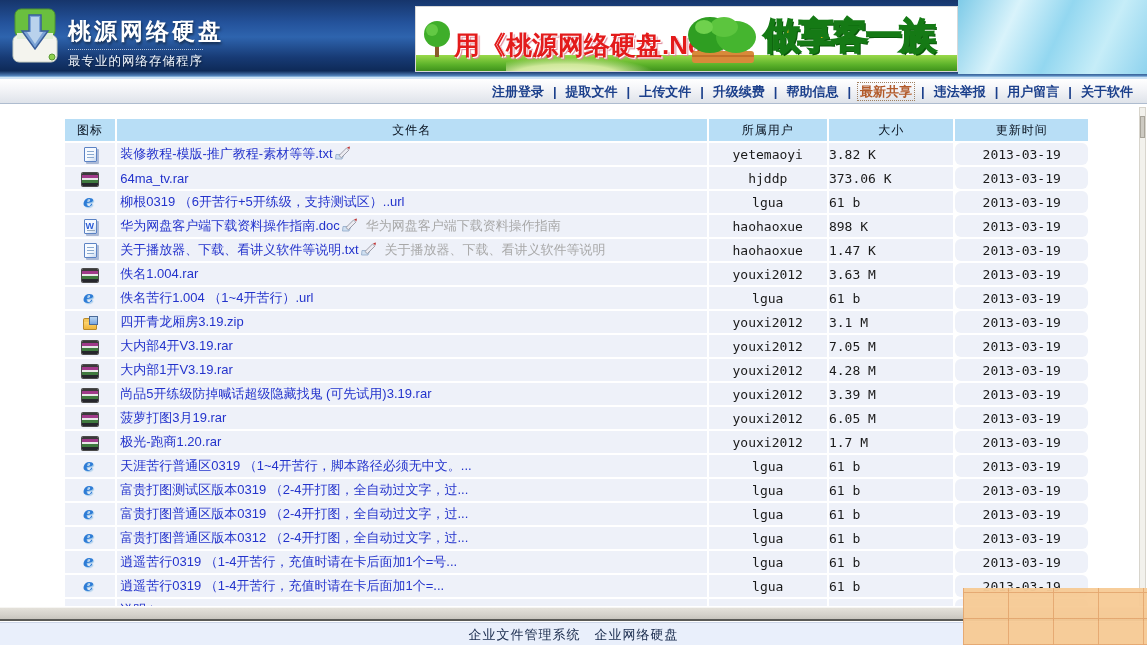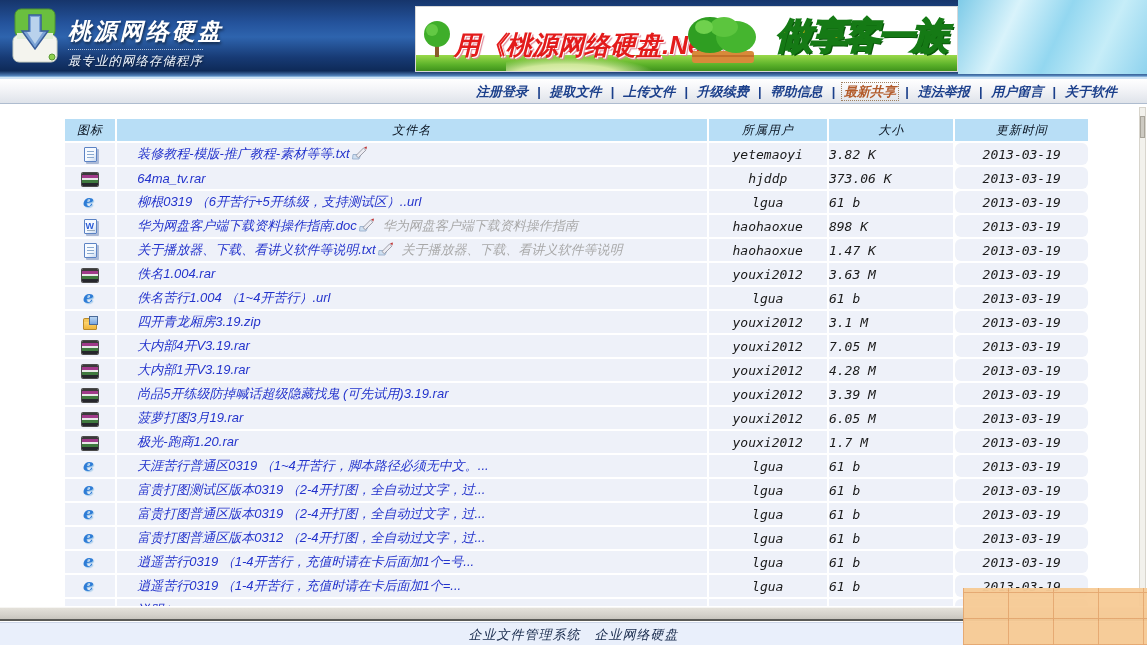--- a/index.html
+++ b/index.html
@@ -1,18 +1,18 @@
 <!DOCTYPE html>
 <html style="--link: #2333cc; --nav_text: #1b3f8b; --nav_active: #b25a2a; --table_header_bg: #b8def6; --row_bg: #eef1f9; --banner_red: #e31b1b; --banner_yellow: #f8b714; --overlay_orange: #f7cb96;"><head>
 <meta charset="utf-8">
 <style>
   * { margin:0; padding:0; box-sizing:border-box; }
   html,body { width:1147px; height:645px; overflow:hidden; background:#fff;
     font-family:"Liberation Sans","DejaVu Sans",sans-serif; }
-  #page { position:relative; width:1147px; height:645px; background:#fff;font-style:italic; }
+  #page { position:relative; width:1147px; height:645px; background:#fff; }
 
   
   #header { position:absolute; left:0; top:0; width:1147px; height:77px;
     background:linear-gradient(180deg,#16356b 0%,#24539c 30%,#2e64ae 48%,#173a74 75%,#0e2a58 92%,#4d7cb4 98%,#9cc6e8 100%); }
   #header-right { position:absolute; left:958px; top:0; width:189px; height:74px;
     background:linear-gradient(115deg,#7ecbe8 0%,#d9f3fb 28%,#93d7f0 52%,#c6edf8 75%,#8fd3ee 100%); }
   #logo { position:absolute; left:9px; top:7px; width:52px; height:58px; }
   #page-title { position:absolute; left:68px; top:16px; font-size:23px; font-weight:bold; color:#fff;
     letter-spacing:3px; text-shadow:1px 2px 3px rgba(0,0,0,.55); }
   #page-subtitle { position:absolute; left:68px; top:49px; font-size:12.5px; color:#f2f8ff;
@@ -21,43 +21,43 @@
 
   
   #banner { position:absolute; left:415px; top:6px; width:543px; height:66px; background:#fff;
     border:1px solid #d8d8d8; overflow:hidden; cursor:pointer; }
   .grass { position:absolute; left:0; bottom:0; width:100%; height:16px;
     background:linear-gradient(180deg,#9ad94a 0%,#5cb22a 60%,#3f921c 100%); }
   .grass-path { position:absolute; left:90px; bottom:0; width:150px; height:14px;
     background:radial-gradient(ellipse at 40% 120%, #e6f2c0 0%, #cfe89a 40%, transparent 70%); }
   .banner-red { position:absolute; left:38px; top:21px; font-size:26px; font-weight:bold; color:#e31b1b;
     text-shadow:1px 1px 0 #fff,2px 2px 1px #d89; letter-spacing:0px; white-space:nowrap; }
-  .banner-big { position:absolute; left:360px; top:5px; font-size:36px; font-weight:bold; color:#f8b714;
+  .banner-big { position:absolute; left:348px; top:5px; font-size:36px; font-weight:bold; color:#f8b714;
     -webkit-text-stroke:2px #157a15; text-shadow:2px 2px 0 #0a5a0a; letter-spacing:-2px; white-space:nowrap; }
   .tree-small { position:absolute; left:6px; bottom:10px; }
   .tree-cluster { position:absolute; left:268px; top:8px; }
 
   
   #navbar { position:absolute; left:0; top:77px; width:1147px; height:27px;
     background:linear-gradient(180deg,#ffffff 0%,#f4f5f8 40%,#dfe3ea 100%);
     border-top:2px solid #cfe4f6; border-bottom:1px solid #aebccf;
-    text-align:right; padding-right:28px; line-height:23px; white-space:nowrap; }
+    text-align:right; padding-right:12px; line-height:23px; white-space:nowrap; }
   .nav-item { color:var(--nav_text,#1b3f8b); font-size:13px; font-weight:bold; cursor:pointer; padding:1px 2px; }
   .nav-sep { color:#1b3f8b; font-size:13px; margin:0 7px; font-weight:bold; }
   .nav-item.active { color:var(--nav_active,#b25a2a); outline:1px dotted #a08060; }
 
   
   #table-clip { position:absolute; left:63px; top:117px; width:1029px; height:489px; overflow:hidden; background:#fff; }
   table { border-collapse:separate; border-spacing:2px; table-layout:fixed; width:1027px; }
   col.c0{width:50px} col.c1{width:587px} col.c2{width:118px} col.c3{width:124px} col.c4{width:132px}
   th { background:var(--table_header_bg,#b8def6); color:#08121f; font-size:12px; font-weight:normal;
     height:22px; text-align:center; letter-spacing:1px; }
   td { background:var(--row_bg,#eef1f9); height:22px; font-size:13px; overflow:hidden; white-space:nowrap; }
   td.c-icon { text-align:center; }
-  td.c-name { text-align:left; padding-left:20px; }
+  td.c-name { text-align:left; padding-left:3px; }
   td.c-user { text-align:center; font-family:"DejaVu Sans Mono",monospace; color:#1a1a1a; }
   td.c-size { text-align:left; padding-left:0; font-family:"DejaVu Sans Mono",monospace; color:#1a1a1a; }
   td.c-date { text-align:center; font-family:"DejaVu Sans Mono",monospace; color:#1a1a1a;border-radius:6px; }
   a.fname { color:var(--link,#2333cc); text-decoration:none; cursor:pointer; }
   .note { color:#a8a8a8; margin-left:8px; }
   .edit-ic { vertical-align:-2px; margin-left:2px; cursor:pointer; }
 
   
   .fi { display:inline-block; position:relative; width:16px; height:16px; vertical-align:middle; }
   .icon-txt,.icon-doc { width:13px; height:15px; background:linear-gradient(135deg,#f6faff 55%,#c9d9ef);

